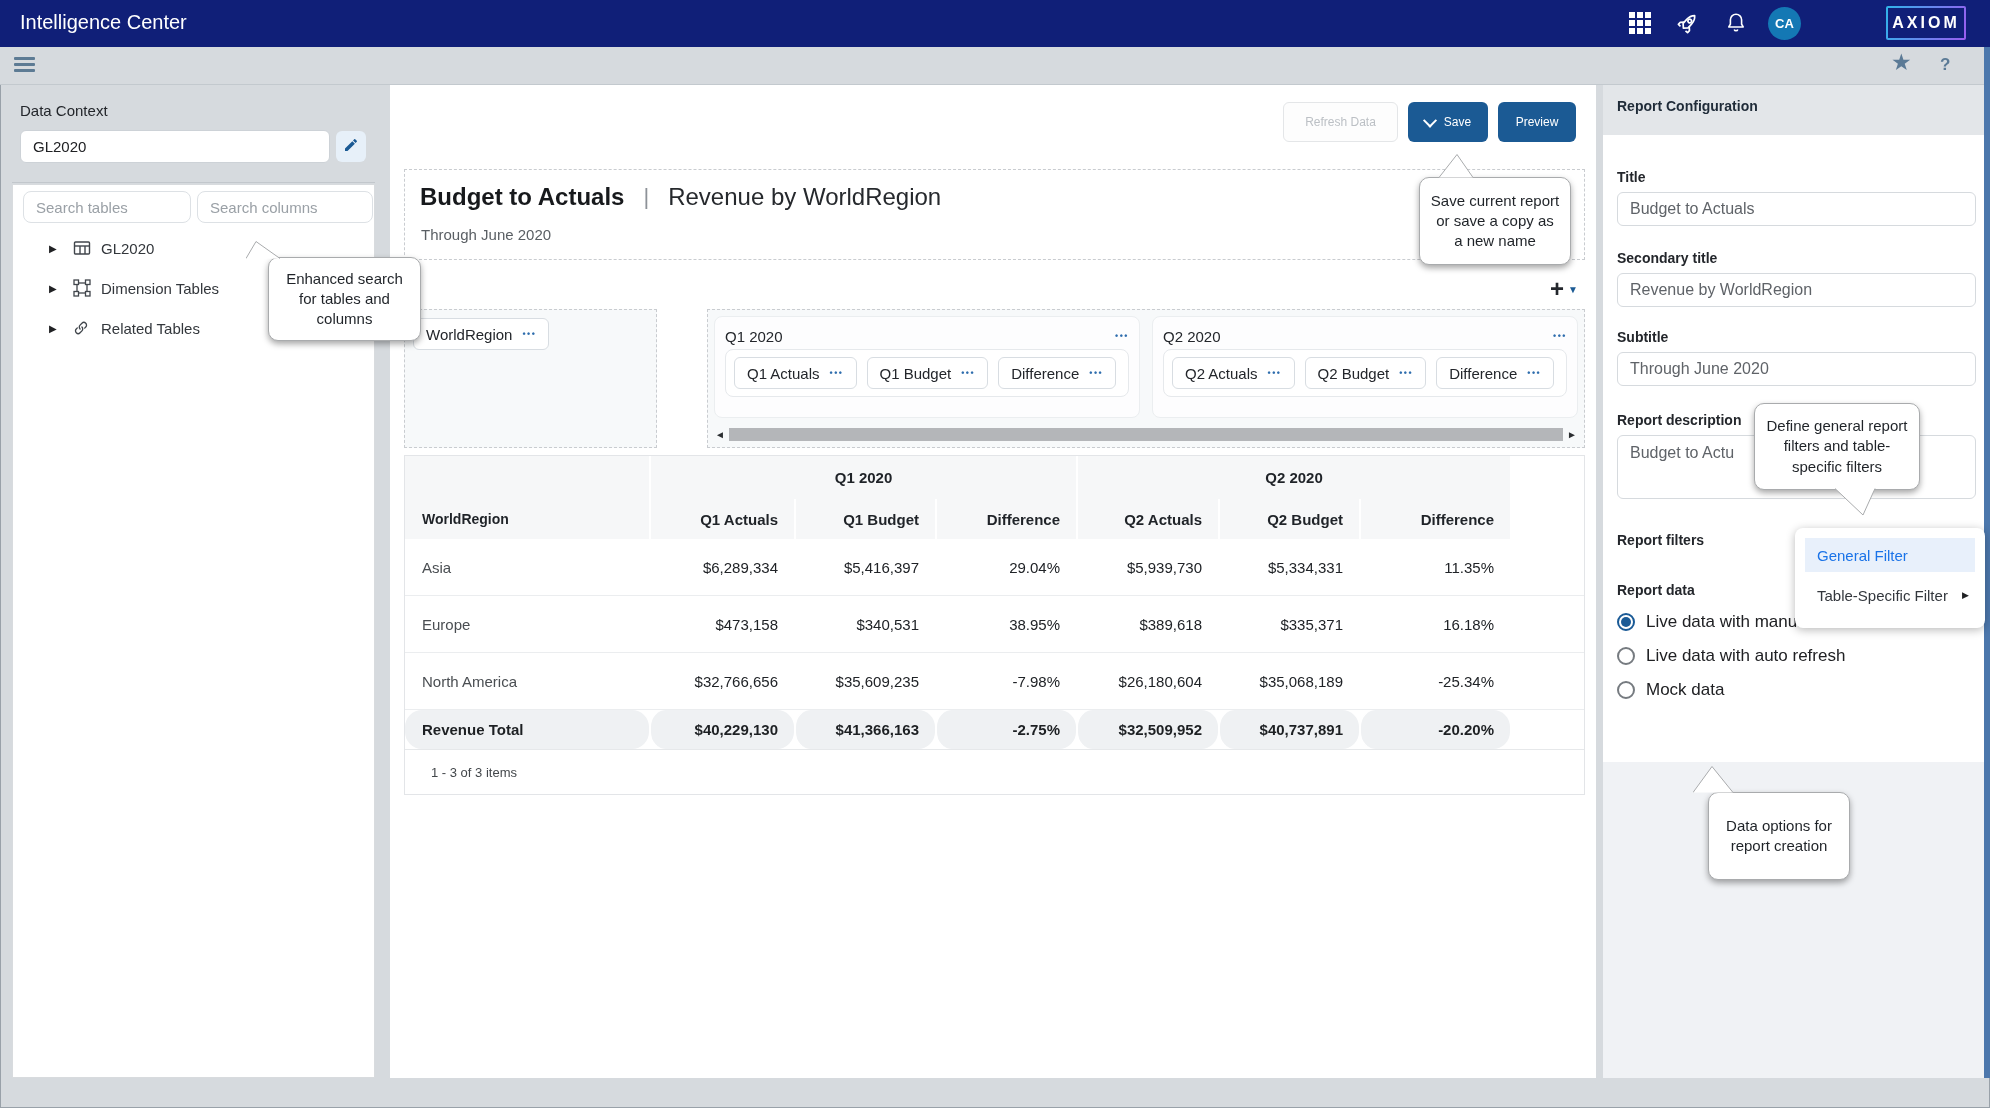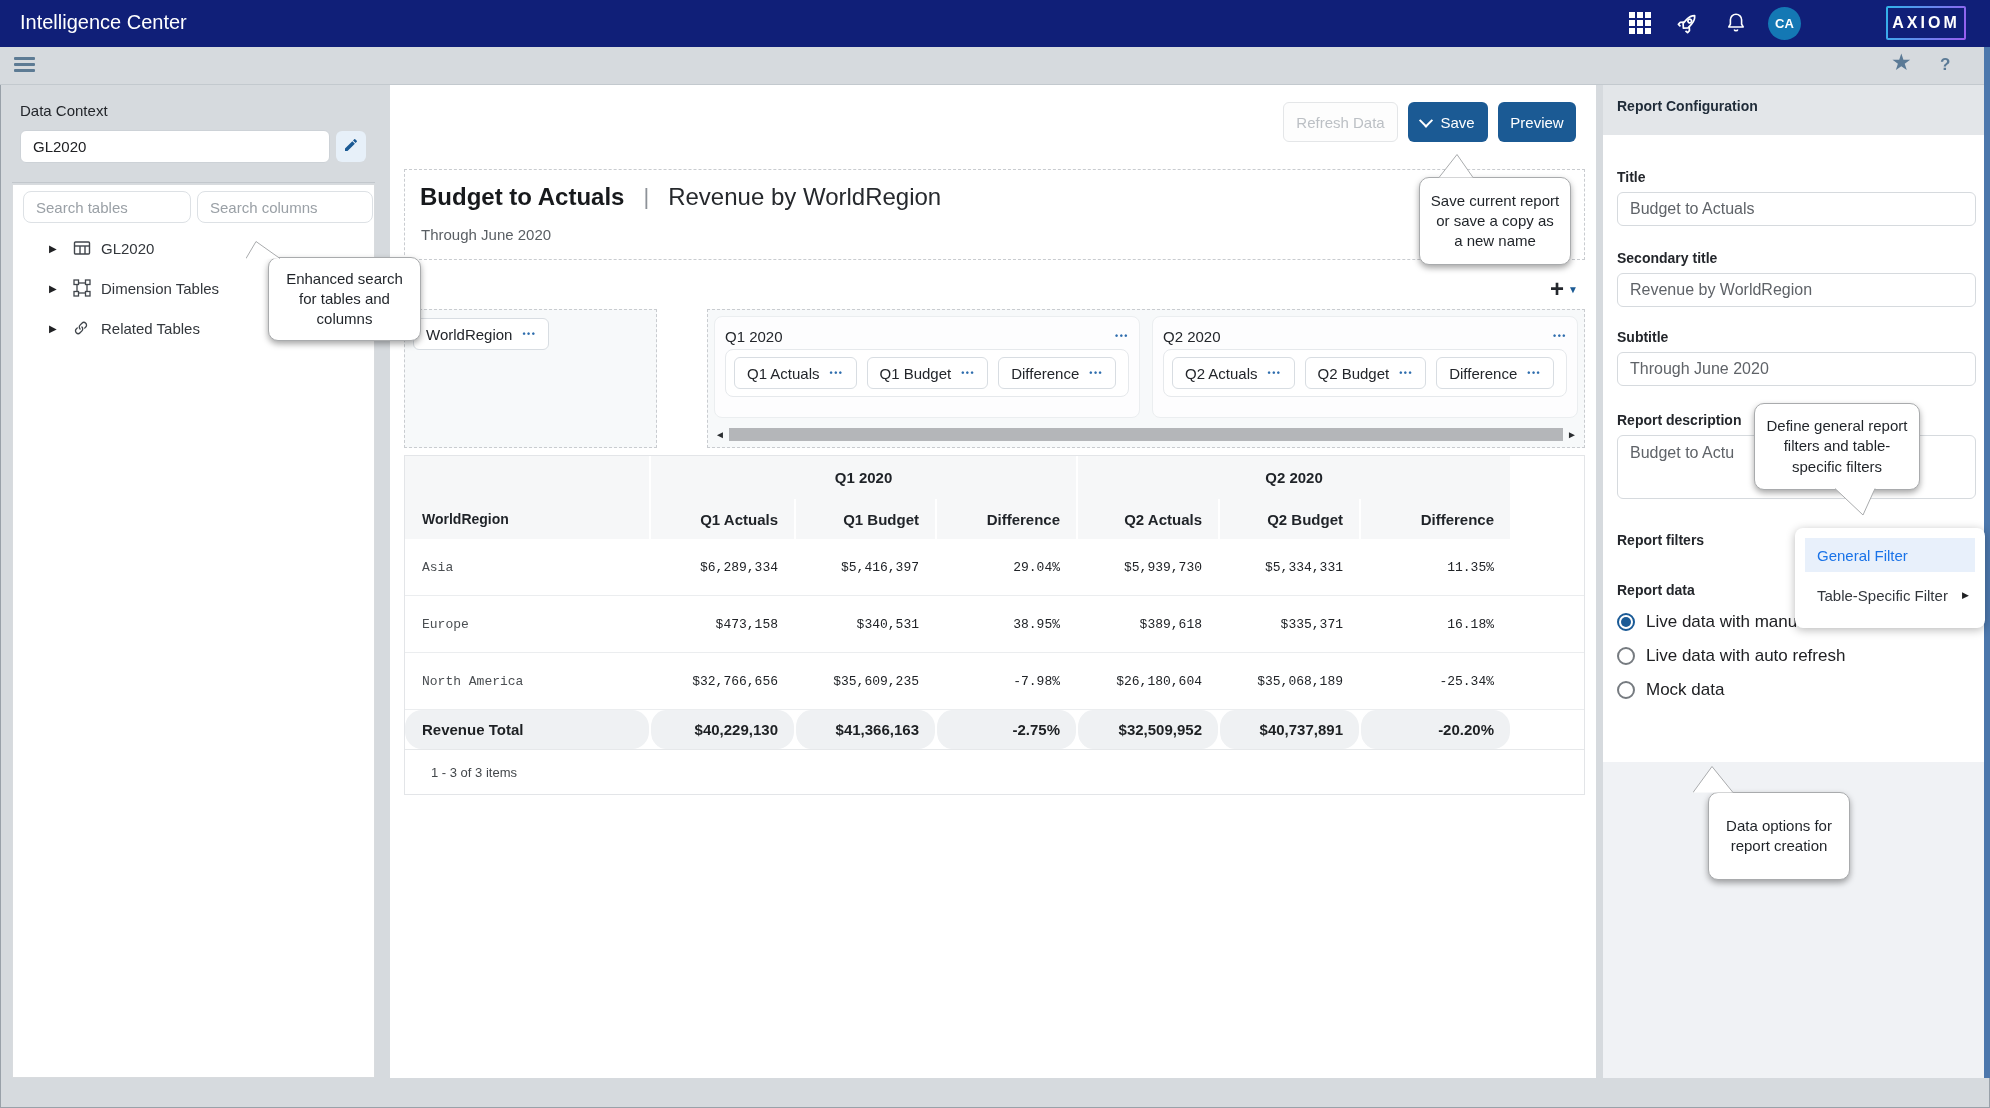--- a/index.html
+++ b/index.html
@@ -51,21 +51,21 @@
   
   .tip{position:absolute;background:#fff;border:1px solid #a9abad;border-radius:10px;
        box-shadow:0 3px 6px rgba(0,0,0,.35);font-size:15px;line-height:1.35;color:#1f2328;
        text-align:center;display:flex;align-items:center;justify-content:center;
        padding:8px 10px;box-sizing:border-box;z-index:50;margin-left:26px;}
   .tip-ptr{position:absolute;z-index:51;}
 
   
   .canvas{position:absolute;left:390px;top:85px;width:1206px;height:993px;background:#fff;}
   .btn{position:absolute;top:17px;height:40px;border-radius:6px;font-family:"Liberation Sans",sans-serif;
-       font-size:15px;display:flex;align-items:center;justify-content:center;box-sizing:border-box;cursor:pointer;}
+       font-size:12px;display:flex;align-items:center;justify-content:center;box-sizing:border-box;cursor:pointer;}
   .btn-disabled{background:#fdfdfd;border:1px solid #e4e6e8;color:#bcc0c5;cursor:default;}
   .btn-primary{background:#1b5a94;border:none;color:#fff;font-weight:400;}
   .chev{display:inline-block;width:8px;height:8px;border-left:2px solid #fff;border-bottom:2px solid #fff;
         transform:rotate(-45deg) translate(1px,-1px);margin-right:9px;}
   .title-zone{position:absolute;left:14px;top:84px;width:1181px;height:91px;
               border:1px dashed #c9ccd0;box-sizing:border-box;}
   .title-row{position:absolute;left:15px;top:13px;display:flex;align-items:center;}
   .rpt-title{font-size:24px;font-weight:bold;color:#17191c;}
   .rpt-sep{font-size:22px;color:#8d9298;margin:0 19px;}
   .rpt-sec{font-size:24px;color:#26292d;}
@@ -96,21 +96,21 @@
   .tcell{box-sizing:border-box;display:flex;align-items:center;}
   .c0{width:244px;padding-left:17px;}
   .c1{width:145px;}.c2{width:141px;}.c3{width:141px;}
   .c4{width:142px;}.c5{width:141px;}.c6{width:151px;}
   .cf{flex:1;}
   .num{justify-content:flex-end;padding-right:16px;}
   .hd{background:#f6f7f8;font-weight:600;font-size:15px;color:#1f2328;}
   .wsep{border-left:2px solid #fff;}
   .grow{height:43px;}
   .hrow{height:40px;}
-  .drow{height:57px;border-bottom:1px solid #ebedef;font-size:13px;font-family:Liberation Mono, monospace;}
+  .drow{height:57px;border-bottom:1px solid #ebedef;font-size:15px;}
   .drow .region{color:#4a4e52;}
   .drow .val{color:#202327;font-weight:500;}
   .totrow{height:39px;font-size:15px;font-weight:bold;color:#1d2023;}
   .totbg{background:#eff1f3;border-radius:17px;}
   .gspan{justify-content:center;font-weight:600;font-size:15px;color:#1f2328;}
   .pager{height:44px;border-top:1px solid #e6e8ea;display:flex;align-items:center;
          padding-left:26px;font-size:13px;color:#43474b;}
 
   
   .cfg-panel{position:absolute;left:1603px;top:85px;width:387px;height:993px;background:#fff;}

